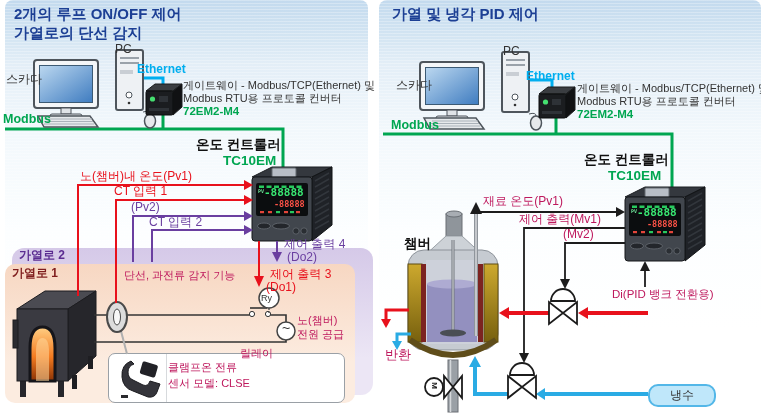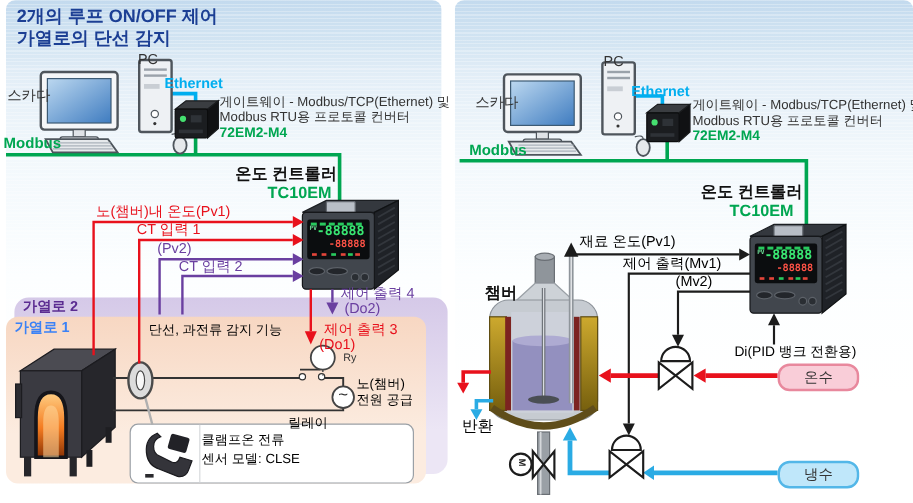--- a/index.html
+++ b/index.html
@@ -2,21 +2,21 @@
 <html><head>
 <meta charset="utf-8">
 <style>
   html,body{margin:0;padding:0;background:#fff;}
   #stage{position:relative;width:761px;height:419px;overflow:hidden;
          font-family:"Liberation Sans","DejaVu Sans",sans-serif;background:#fff;}
   .panel{position:absolute;top:0;height:419px;border-radius:8px;
     background:
       repeating-linear-gradient(180deg, rgba(255,255,255,.28) 0 1px, rgba(0,0,0,0) 1px 3px),
       linear-gradient(180deg,#c3daee 0,#d2e4f2 34px,#e3eef7 64px,#f2f8fc 130px,#fcfeff 230px,#ffffff 330px);}
-  .lb{position:absolute;white-space:nowrap;font-size:12px;color:#000000;line-height:1.12;}
+  .lb{position:absolute;white-space:nowrap;font-size:12px;color:#be185d;line-height:1.12;}
   .title{font-size:15px;font-weight:bold;color:#1c3f94;}
   .grn{color:#00a651;font-weight:bold;}
   .cyan{color:#00aeef;font-weight:bold;}
   .red{color:#e8111c;}
   .pur{color:#6a3fa0;}
   .band{position:absolute;border-radius:12px;}
   .digits{position:absolute;font-family:"DejaVu Sans Mono","Liberation Mono",monospace;font-weight:bold;}
   .pill{position:absolute;width:64px;height:19px;border-radius:10px;display:flex;align-items:center;justify-content:center;
         font-size:12px;color:#333;}
   svg{position:absolute;left:0;top:0;}
@@ -264,49 +264,47 @@
   <div class="digits" style="left:274px;top:199px;font-size:8.5px;color:#ff5347;">-88888</div>
   <div class="lb red" style="left:80px;top:170px;">노(챔버)내 온도(Pv1)</div>
   <div class="lb red" style="left:114px;top:185px;">CT 입력 1</div>
   <div class="lb pur" style="left:131px;top:201px;">(Pv2)</div>
   <div class="lb pur" style="left:149px;top:216px;">CT 입력 2</div>
   <div class="lb pur" style="left:284px;top:238px;">제어 출력 4</div>
   <div class="lb pur" style="left:287px;top:251px;">(Do2)</div>
   <div class="lb red" style="left:270px;top:268px;">제어 출력 3</div>
   <div class="lb red" style="left:266px;top:281px;">(Do1)</div>
   <div class="lb" style="left:19px;top:249px;font-weight:bold;color:#5b2c91;">가열로 2</div>
-  <div class="lb" style="left:12px;top:267px;font-weight:bold;color:#3b82f6;">가열로 1</div>
+  <div class="lb" style="left:12px;top:267px;font-weight:bold;color:#7f1d1d;">가열로 1</div>
   <div class="lb" style="left:124px;top:269px;font-size:11px;">단선, 과전류 감지 기능</div>
-  <div class="lb" style="left:261px;top:292.5px;width:36px;text-align:right;font-size:9px;color:#333;">Ry</div>
+  <div class="lb" style="left:261px;top:292.5px;width:36px;text-align:left;font-size:9px;color:#333;">Ry</div>
   <div class="lb" style="left:240px;top:317px;font-size:11px;margin-top:30px;">릴레이</div>
   <div class="lb" style="left:280px;top:321px;width:12px;text-align:center;font-size:14px;color:#333;">~</div>
   <div class="lb" style="left:297px;top:314px;font-size:11px;">노(챔버)</div>
   <div class="lb" style="left:297px;top:328px;font-size:11px;">전원 공급</div>
   <div class="lb" style="left:168px;top:361px;font-size:11px;">클램프온 전류</div>
   <div class="lb" style="left:168px;top:377px;font-size:11px;">센서 모델: CLSE</div>
 
+  <div class="lb title" style="left:392px;top:6px;">가열 및 냉각 PID 제어</div>
   <div class="lb" style="left:503px;top:45px;color:#333;">PC</div>
   <div class="lb" style="left:396px;top:79px;color:#333;">스카다</div>
   <div class="lb cyan" style="left:526px;top:70px;">Ethernet</div>
   <div class="lb" style="left:577px;top:82px;font-size:11px;color:#333;">게이트웨이 - Modbus/TCP(Ethernet) 및</div>
   <div class="lb" style="left:577px;top:95px;font-size:11px;color:#333;">Modbus RTU용 프로토콜 컨버터</div>
   <div class="lb grn" style="left:577px;top:108px;font-size:11.5px;">72EM2-M4</div>
   <div class="lb grn" style="left:391px;top:118px;font-size:12.5px;">Modbus</div>
   <div class="lb" style="left:584px;top:152px;font-size:13.5px;font-weight:bold;color:#111;">온도 컨트롤러</div>
   <div class="lb grn" style="left:608px;top:168px;font-size:13.5px;">TC10EM</div>
   <div class="digits" style="left:631px;top:208px;font-size:5px;color:#6fe39a;">PV</div>
   <div class="digits" style="left:637px;top:206px;font-size:11px;color:#39e873;">-88888</div>
   <div class="digits" style="left:647px;top:219px;font-size:8.5px;color:#ff5347;">-88888</div>
   <div class="lb" style="left:404px;top:236px;font-size:13.5px;font-weight:bold;color:#111;">챔버</div>
   <div class="lb" style="left:483px;top:195px;">재료 온도(Pv1)</div>
   <div class="lb" style="left:519px;top:213px;">제어 출력(Mv1)</div>
   <div class="lb" style="left:563px;top:228px;">(Mv2)</div>
   <div class="lb" style="left:612px;top:288px;font-size:11.5px;">Di(PID 뱅크 전환용)</div>
   <div class="lb" style="left:385px;top:348px;font-size:13px;">반환</div>
   <div class="lb" style="left:427px;top:381px;width:14px;text-align:center;font-size:8px;font-weight:bold;color:#222;transform:rotate(90deg);">M</div>
-  <div class="pill" style="left:648px;top:303px;background:#f9cdd8;border:2px solid #e8889d;">
-    <span>온수</span>
-  </div>
   <div class="pill" style="left:648px;top:384px;background:#bfe7fa;border:2px solid #53b7e8;text-align:center;">
     <span>냉수</span>
   </div>
 
 </div>
 
 </body></html>

